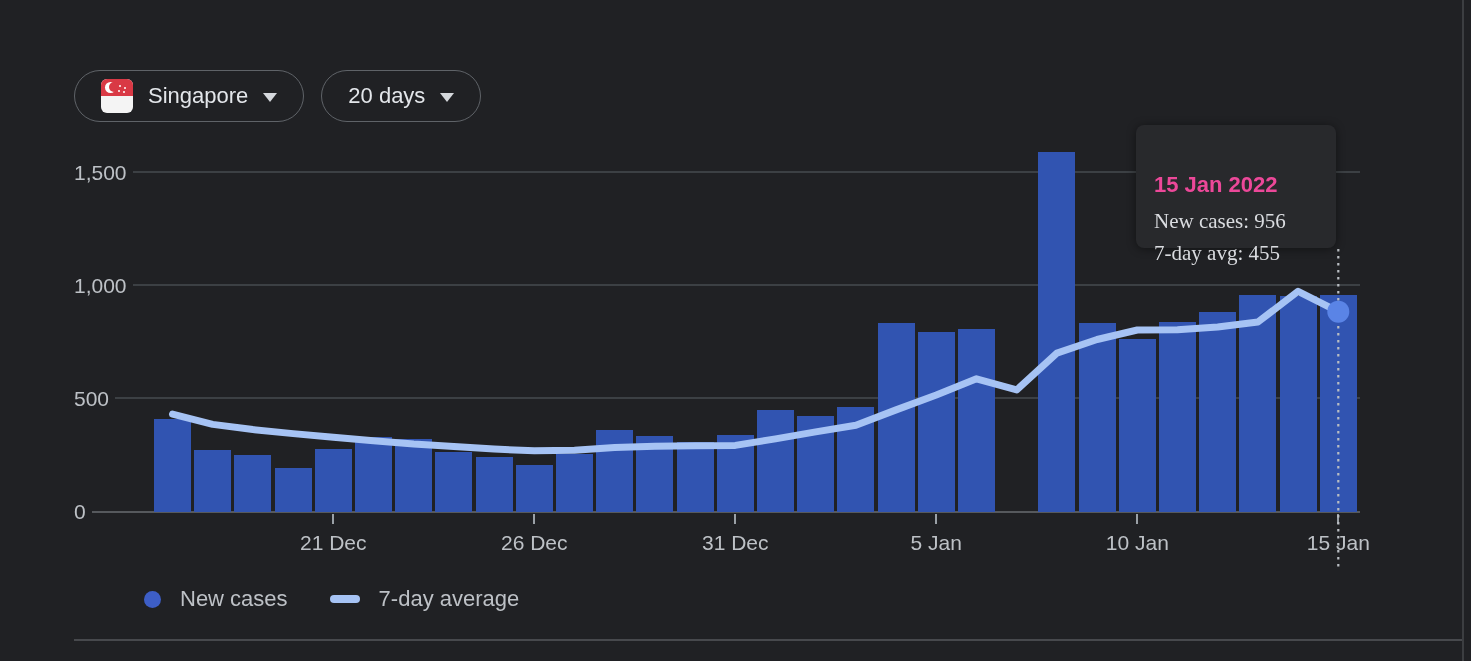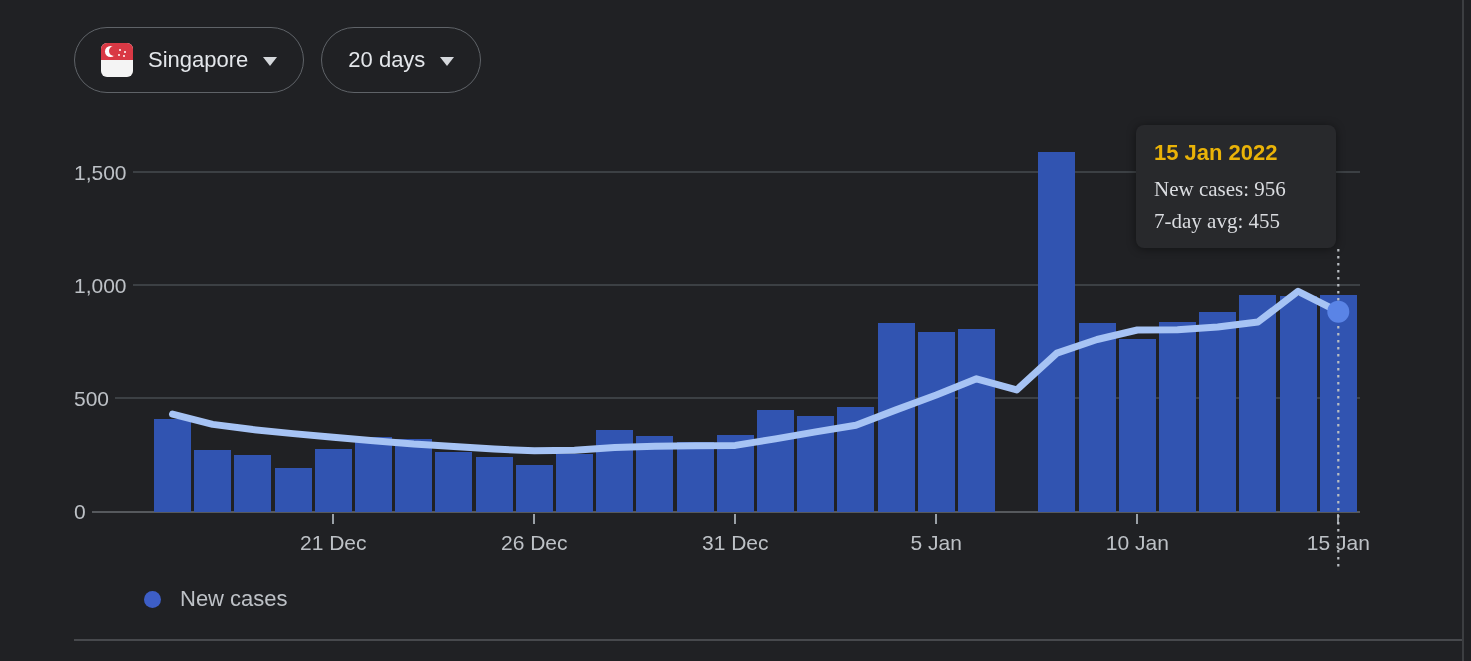--- a/index.html
+++ b/index.html
@@ -1,42 +1,42 @@
 <!DOCTYPE html>
 <html><head>
 <meta charset="utf-8">
 <style>
   html,body{margin:0;padding:0;background:#202124;}
   .page{position:relative;width:1471px;height:661px;background:#202124;overflow:hidden;
         font-family:"Liberation Sans", sans-serif;color:#bdc1c6;}
 
   
   .pills{position:absolute;left:74px;top:27px;display:flex;gap:17px;}
-  .pill{display:flex;align-items:center;gap:15px;height:66px;padding:0 26px;
+  .pill{display:flex;align-items:center;gap:15px;height:52px;padding:0 26px;
         background:transparent;border:1.5px solid #5f6368;border-radius:33px;
-        color:#e3e6ea;font-size:22px;font-family:"Liberation Sans", sans-serif;cursor:pointer;}
+        color:#e3e6ea;font-size:22px;font-family:"Liberation Sans", sans-serif;cursor:pointer;margin-top:43px;}
   .caret{width:0;height:0;border-left:7px solid transparent;border-right:7px solid transparent;
          border-top:9px solid #d5d8dc;margin-top:2px;}
 
   
   .flag{position:relative;width:32px;height:34px;border-radius:6px;overflow:hidden;background:#f4f4f4;flex:0 0 auto;}
   .flag-top{position:absolute;left:0;top:0;width:100%;height:50%;background:#d93945;}
   .crescent{position:absolute;left:4px;top:3px;width:11px;height:11px;border-radius:50%;background:#fff;}
   .crescent::after{content:"";position:absolute;left:4px;top:0px;width:10px;height:10px;border-radius:50%;background:#d93945;}
   .stars{position:absolute;left:18px;top:6px;width:2px;height:2px;border-radius:50%;background:#fff;
          box-shadow:5px 2px 0 #fff,-1px 5px 0 #fff,4px 6px 0 #fff;}
 
   
   #chart{position:absolute;left:0;top:0;}
   #chart text{font-family:"Liberation Sans", sans-serif;font-size:21px;fill:#bdc1c6;}
 
   
   .tooltip{position:absolute;left:1136px;top:125px;width:200px;height:123px;box-sizing:border-box;
            background:#28292c;border-radius:8px;padding:15px 18px;box-shadow:0 1px 10px rgba(0,0,0,.45);z-index:5;}
-  .tt-title{font-size:22px;font-weight:bold;color:#eab308;margin-bottom:7px;}
+  .tt-title{font-size:22px;font-weight:bold;color:#ec4899;margin-bottom:7px;margin-top:32px;}
   .tt-line{font-size:21px;color:#dadce0;line-height:32px;font-family:Liberation Serif, serif;}
 
   
   .legend{position:absolute;left:144px;top:586px;display:flex;align-items:center;gap:42px;font-size:22px;color:#bdc1c6;}
   .legend-item{display:flex;align-items:center;gap:19px;}
   .legend-dot{width:17px;height:17px;border-radius:50%;background:#3d5ec6;}
   .legend-dash{width:30px;height:8px;border-radius:4px;background:#a6c3f4;}
 
   .divider{position:absolute;left:74px;top:639px;width:1390px;height:2px;background:#47494d;}
   .edge{position:absolute;left:1462px;top:0;width:2px;height:661px;background:#3c3e41;}
@@ -122,17 +122,21 @@
     <div class="tt-title">15 Jan 2022</div>
     <div class="tt-line">New cases: 956</div>
     <div class="tt-line">7-day avg: 455</div>
   </div>
 
   <div class="legend">
     <span class="legend-item">
       <span class="legend-dot" style="background: rgb(61, 94, 198);"></span>
       <span>New cases</span>
     </span>
+    <span class="legend-item">
+      <span class="legend-dash" style="background: rgb(166, 195, 244);"></span>
+      <span>7-day average</span>
+    </span>
   </div>
 
   <div class="divider"></div>
   <div class="edge"></div>
 </div>
 
 </body></html>

